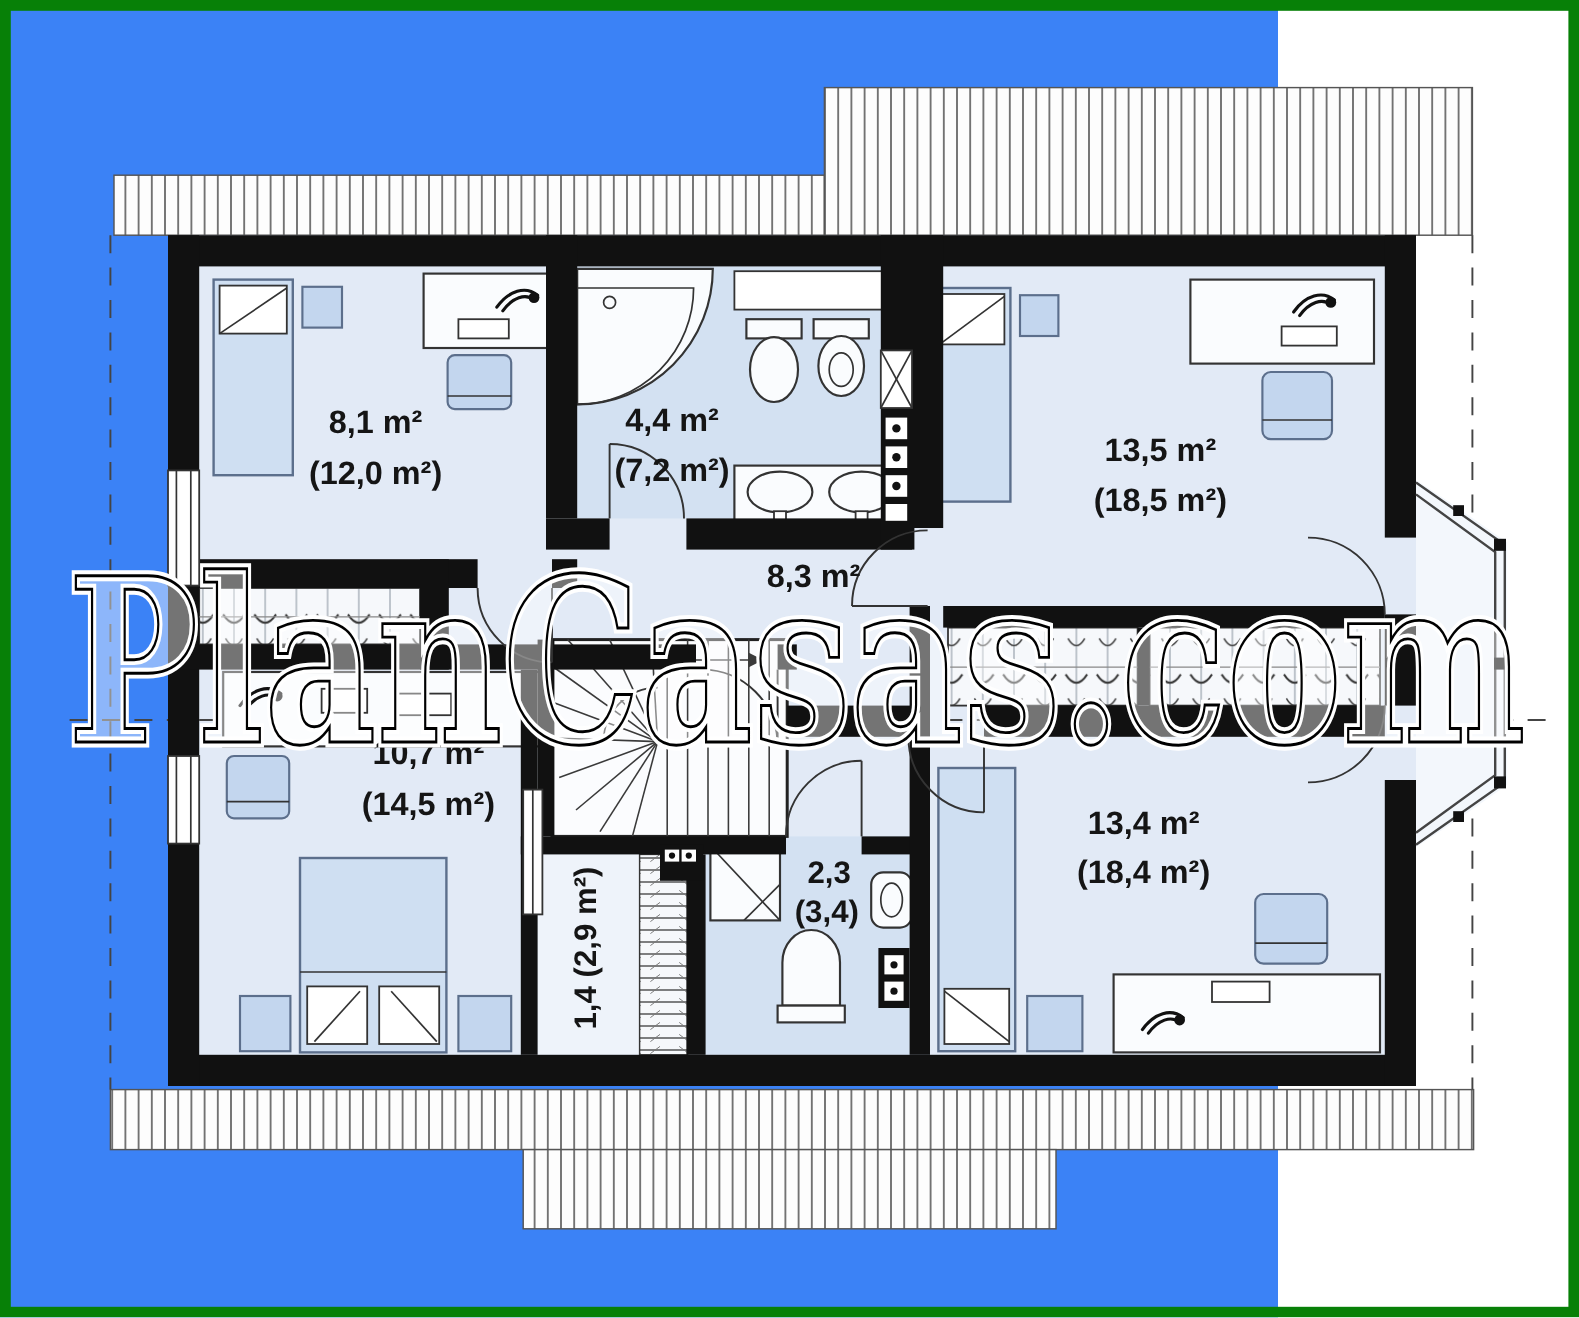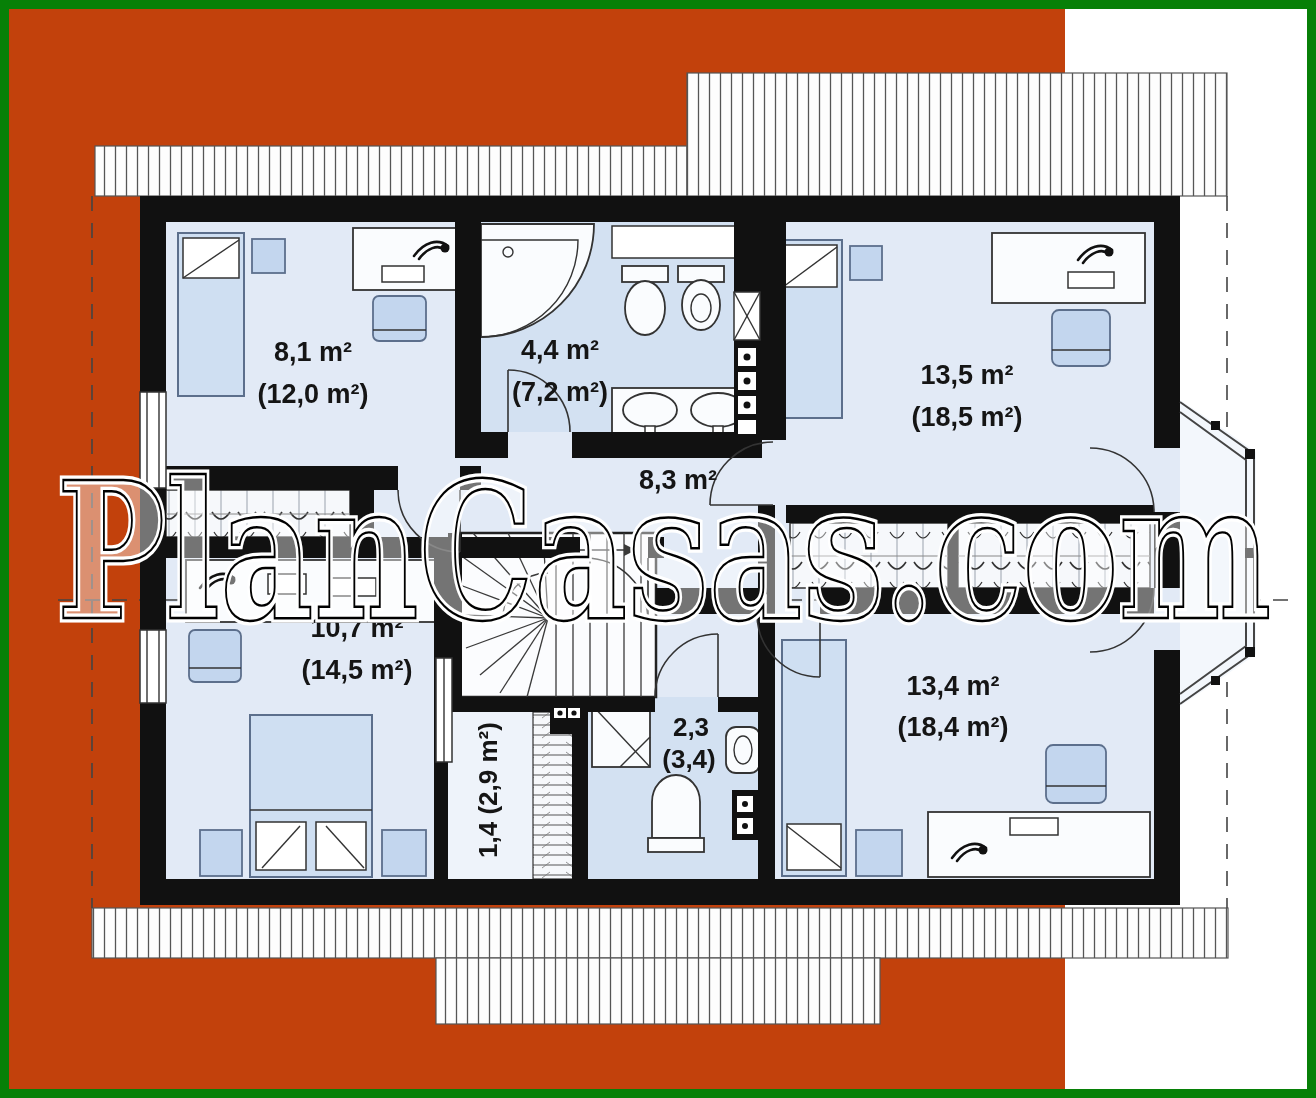--- a/index.html
+++ b/index.html
@@ -1,16 +1,16 @@
 <!DOCTYPE html>
 <html><head>
 <meta charset="utf-8">
 <style>
   html,body{margin:0;padding:0;background:#fff;overflow:hidden;}
-  #stage{position:relative;width:1065px;height:1098px;background:#c2410c;}
+  #stage{position:relative;width:1065px;height:1098px;background:#3b82f6;}
   svg{display:block;}
   .wall{fill:#111;stroke:none;}
   .eaves{fill:url(#pstripe);stroke:#555;stroke-width:1.2;}
   .dash{stroke:#444;stroke-width:1.6;stroke-dasharray:15 12;fill:none;}
   .floor{fill:#e2eaf6;}
   .bathfloor{fill:#d3e1f2;}
   .lightfloor{fill:#eef3fa;}
   .bayfloor{fill:#f3f7fc;}
   .furn{fill:#fafcfe;stroke:#333;stroke-width:1.8;}
   .blue{fill:#c3d6ee;stroke:#5c6f8c;stroke-width:1.8;}

